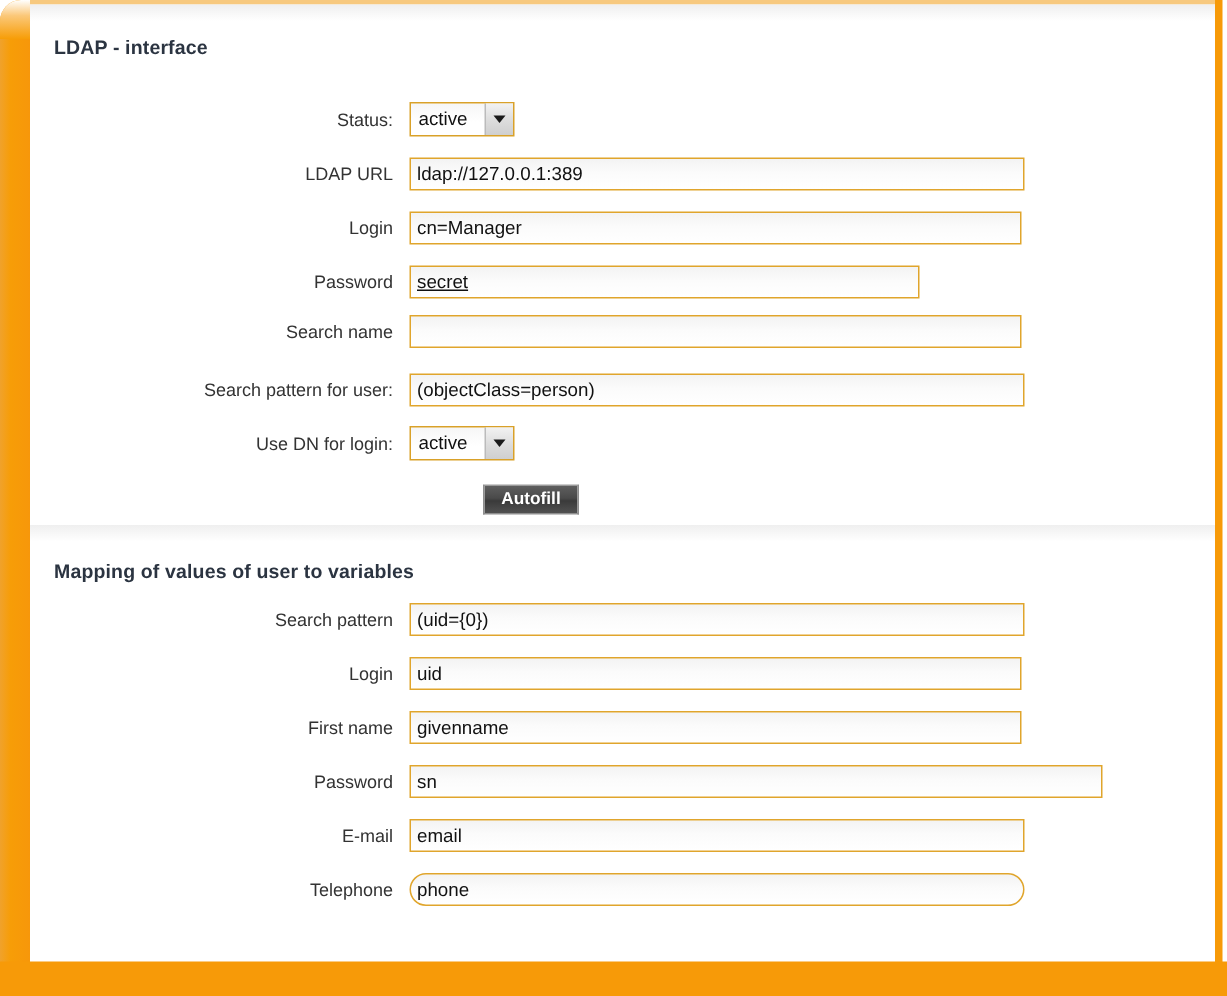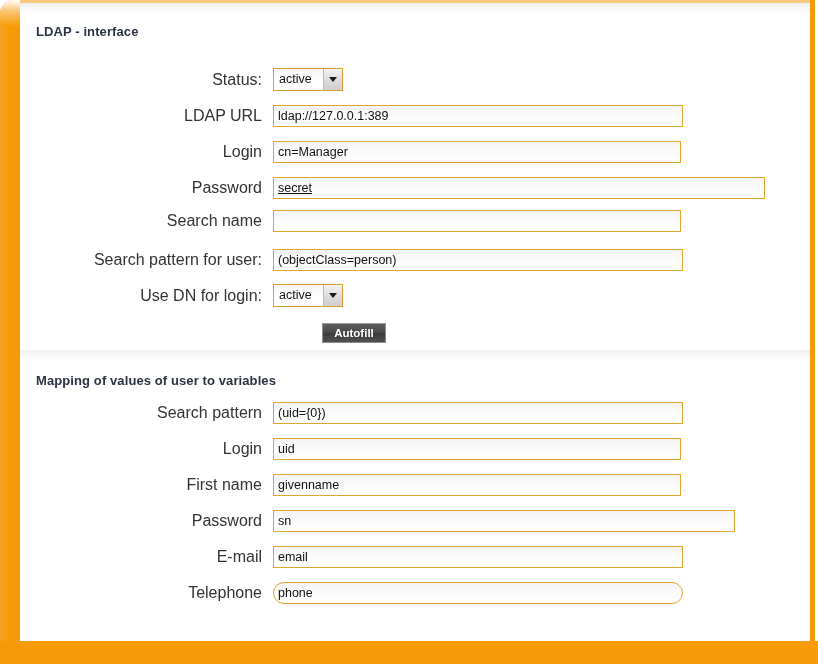--- a/index.html
+++ b/index.html
@@ -92,21 +92,21 @@
     position: absolute;
     left: 0;
     height: 22px;
     z-index: 5;
   }
   .lbl {
     position: absolute;
     right: 0; top: 0;
     width: 250px;
     text-align: right;
-    font-size: 16px;
+    font-size: 12px;
     color: #333333;
     line-height: 22px;
     white-space: nowrap;
   }
   .lbl-wrap {
     position: absolute;
     left: 12px; top: 0;
     width: 250px;
   }
 
@@ -218,21 +218,21 @@
     <div class="lbl-wrap">
         <div class="lbl">Login</div>
       </div>
     <input class="txt" style="left: 273px; width: 408px;" value="cn=Manager">
   </div>
 
   <div class="row" style="top:177px;">
     <div class="lbl-wrap">
         <div class="lbl">Password</div>
       </div>
-    <input class="txt" style="left: 273px; width: 492px; text-decoration: underline;" value="secret">
+    <input class="txt" style="left: 273px; width: 340px; text-decoration: underline;" value="secret">
   </div>
 
   <div class="row" style="top:210px;">
     <div class="lbl-wrap">
         <div class="lbl">Search name</div>
       </div>
     <input class="txt" style="left: 273px; width: 408px;" value="">
   </div>
 
   <div class="row" style="top:249px;">

